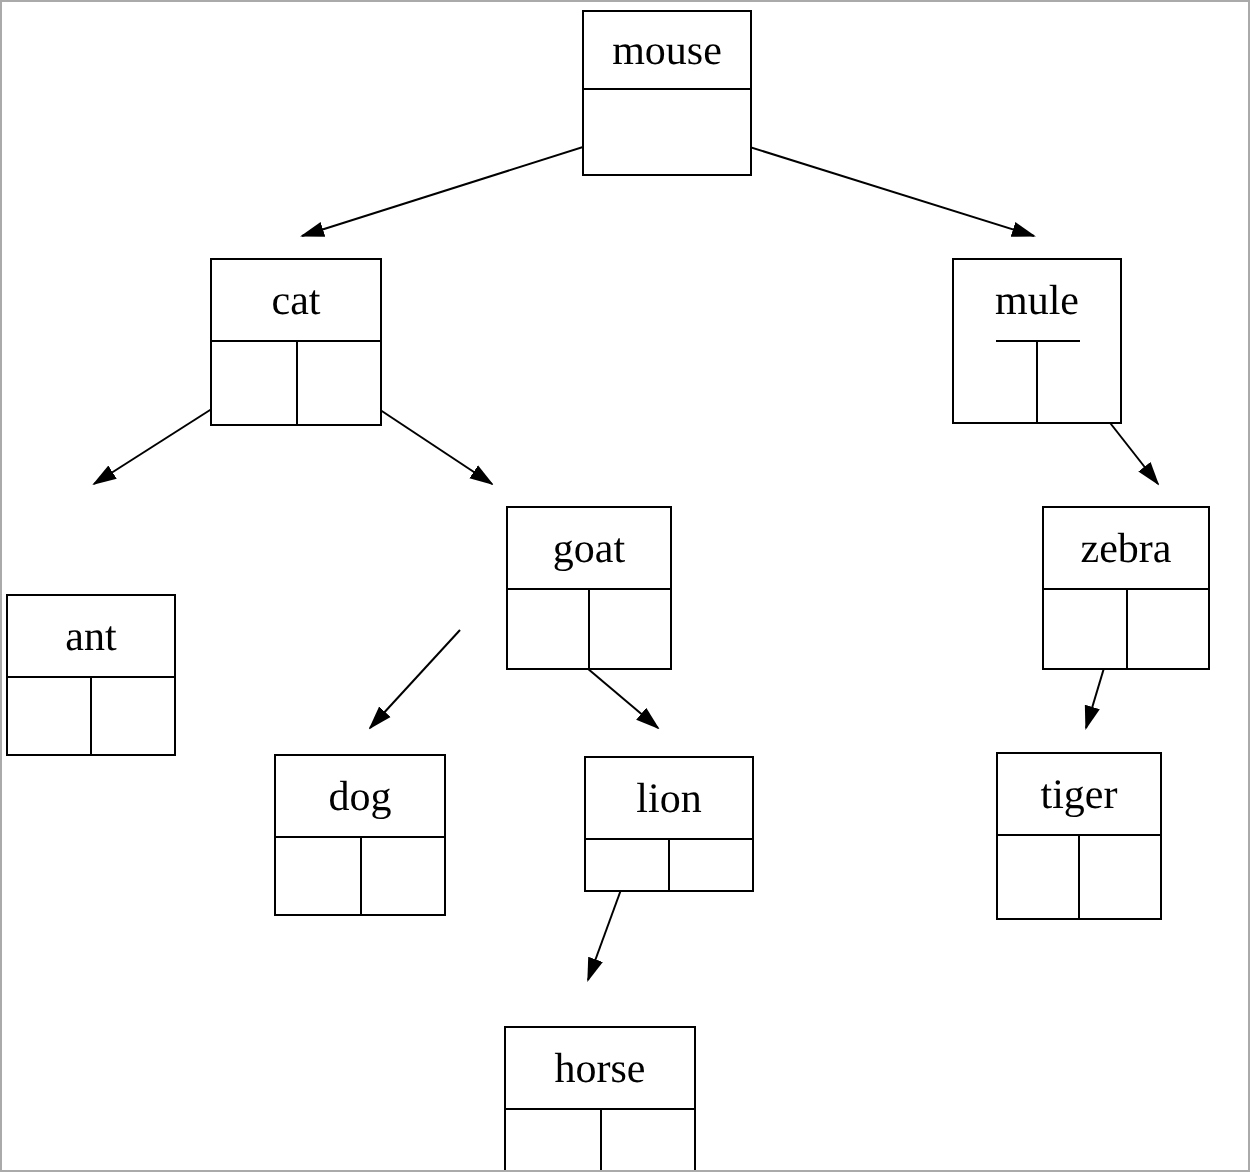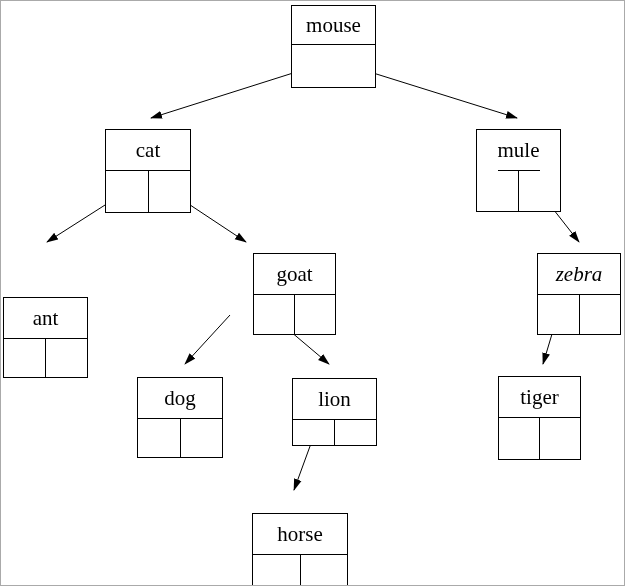--- a/index.html
+++ b/index.html
@@ -105,21 +105,21 @@
           <div class="cell"></div>
         </div>
       </div>
       <div class="node" style="left: 208px; top: 252px; width: 83px; height: 82px; margin-left: 44px;">
         <div class="node-label" style="height: 41px;">goat</div>
         <div class="node-cells">
           <div class="cell cell-left"></div>
           <div class="cell"></div>
         </div>
       </div>
-      <div class="node" style="left: 536px; top: 252px; width: 84px; height: 82px; font-style: italic;">
+      <div class="node" style="left: 520px; top: 252px; width: 84px; height: 82px;">
         <div class="node-label" style="height: 41px;">zebra</div>
         <div class="node-cells">
           <div class="cell cell-left"></div>
           <div class="cell"></div>
         </div>
       </div>
       <div class="node" style="left: 136px; top: 376px; width: 86px; height: 81px; text-align: right;">
         <div class="node-label" style="height: 41px;">dog</div>
         <div class="node-cells">
           <div class="cell cell-left"></div>

